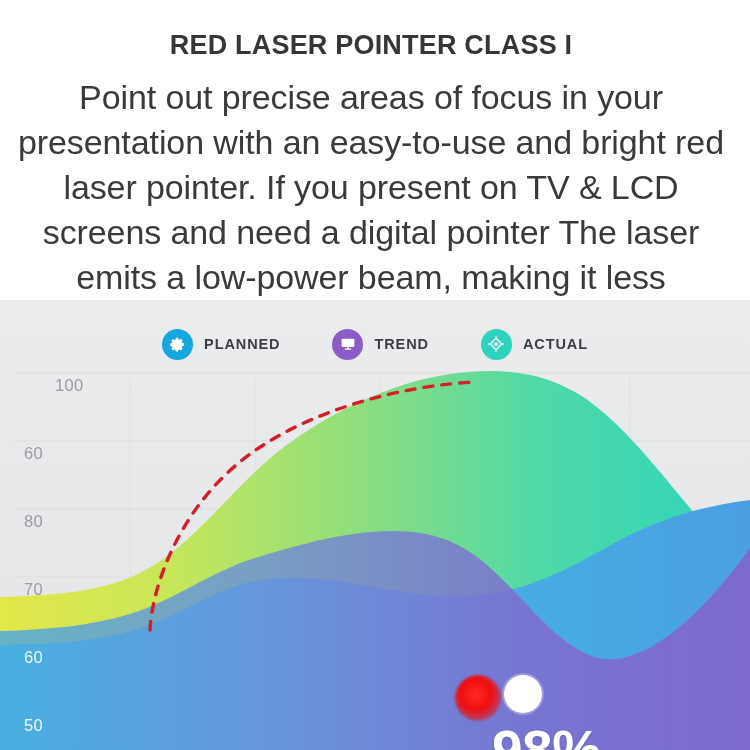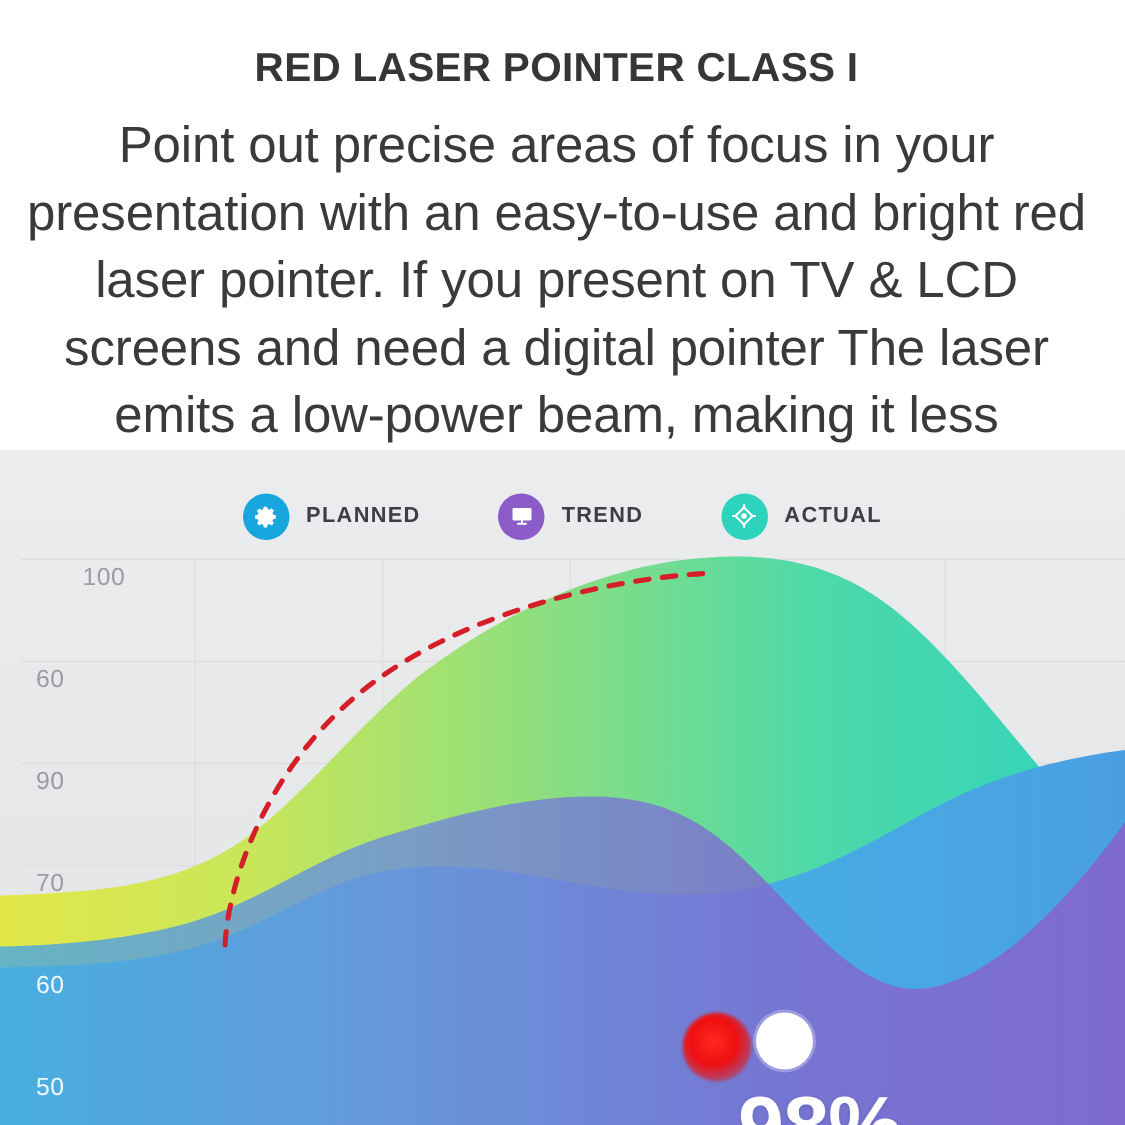--- a/index.html
+++ b/index.html
@@ -255,21 +255,21 @@
             <path d="M12 2.2v2.6M12 19.2v2.6M2.2 12h2.6M19.2 12h2.6"></path>
           </svg>
         </span>
         <span class="legend-label">ACTUAL</span>
       </div>
     </div>
 
     <div class="axis-labels">
       <div class="y-tick" style="top:76px;margin-left:31px;">100</div>
       <div class="y-tick" style="top:144px;">60</div>
-      <div class="y-tick" style="top:212px;">90</div>
+      <div class="y-tick" style="top:212px;">80</div>
       <div class="y-tick" style="top:280px;">70</div>
       <div class="y-tick on-fill" style="top:348px;">60</div>
       <div class="y-tick on-fill" style="top:416px;text-align:center;">50</div>
     </div>
 
     <div class="marker laser-dot laser-98"></div>
     <div class="marker ring-marker ring-98"></div>
 
     <div class="value-label value-98">98%</div>
 

